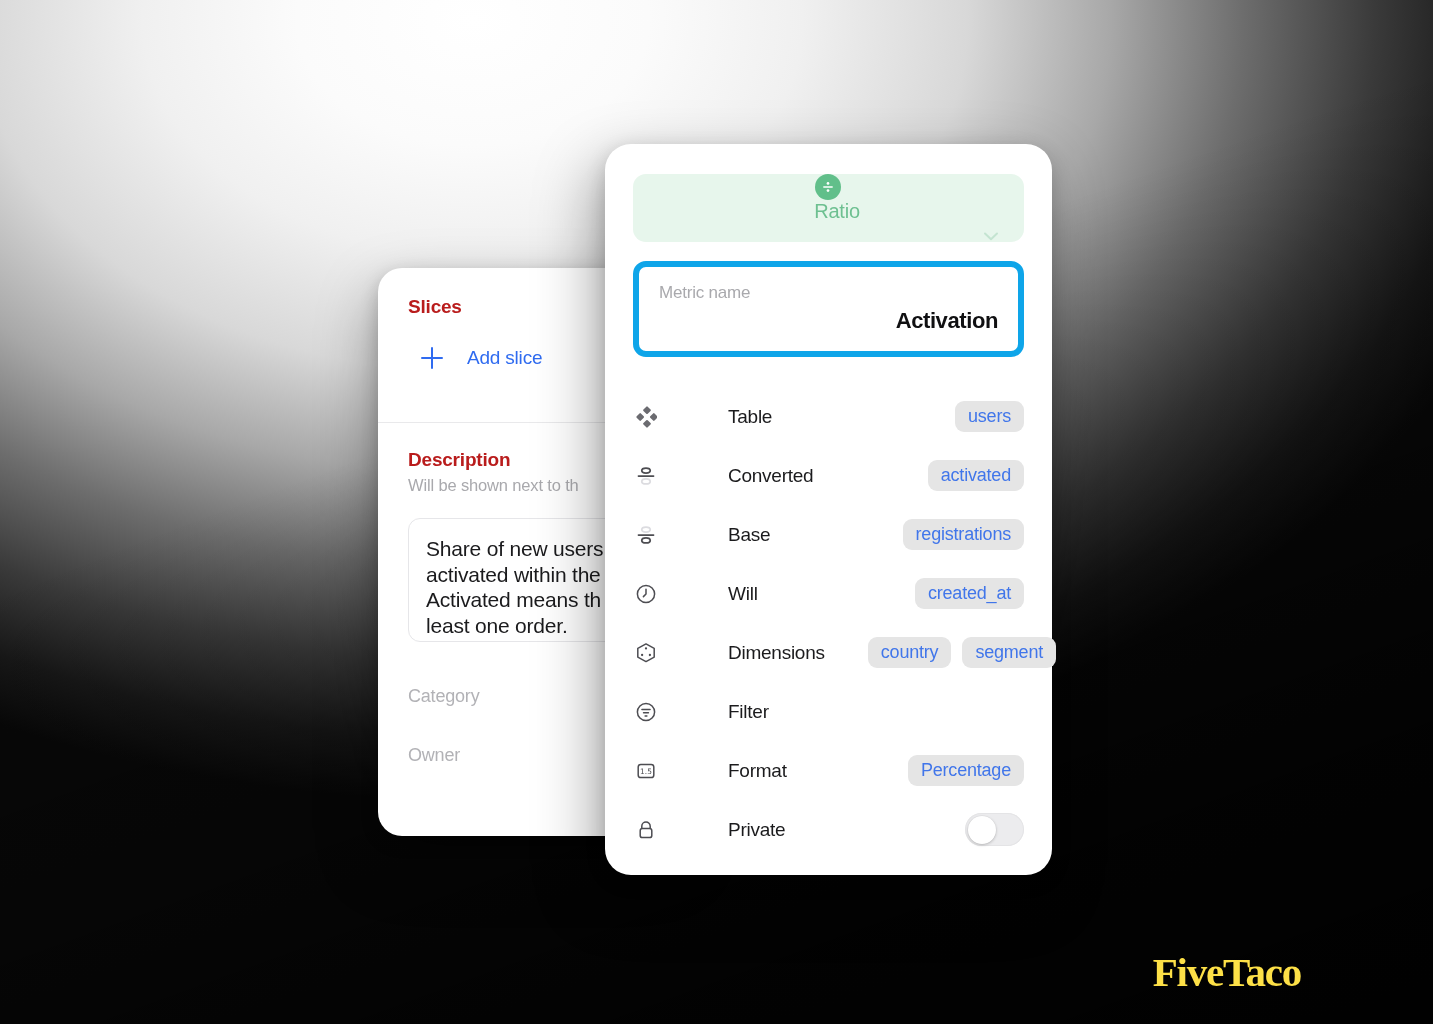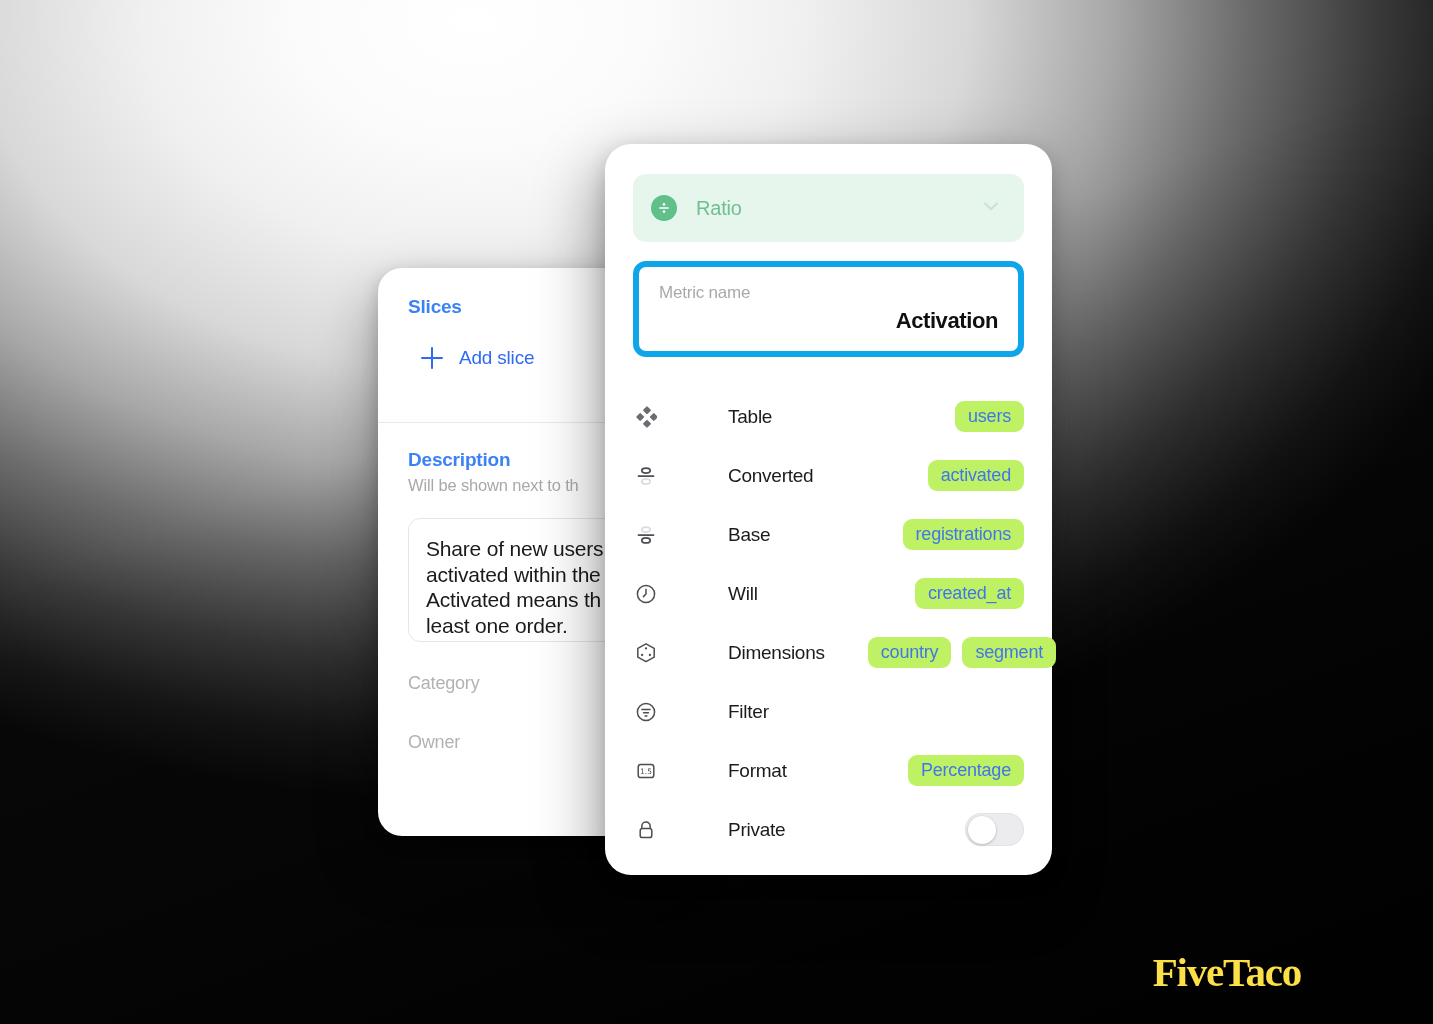--- a/index.html
+++ b/index.html
@@ -46,25 +46,25 @@
   #metric-card {
     left: 605px; top: 144px;
     width: 447px; height: 731px;
     border-radius: 26px;
     box-shadow: -10px 22px 60px rgba(0,0,0,0.34), 0 6px 20px rgba(0,0,0,0.16);
   }
 
   
   .slices-section { padding: 28px 30px 0 30px; }
   .section-title {
-    font-size: 19px; font-weight: 700; color: #3b82f6;
+    font-size: 19px; font-weight: 700; color: #b91c1c;
     letter-spacing: -0.2px;
   }
   .add-slice-row {
-    display: flex; gap: 16px;
+    display: flex; gap: 24px;
     margin-top: 29px; padding-left: 13px;
   }
   .plus-icon {
     width: 22px; height: 22px; position: relative; flex: 0 0 auto;
   }
   .plus-icon::before, .plus-icon::after {
     content: ""; position: absolute; background: #2f6bf0; border-radius: 1px;
   }
   .plus-icon::before { left: 0; right: 0; top: 9.5px; height: 2.6px; }
   .plus-icon::after { top: 0; bottom: 0; left: 9.5px; width: 2.6px; }
@@ -85,34 +85,35 @@
     border-radius: 12px;
     padding: 17px 17px 16px 17px;
     width: 270px; height: 124px;
     overflow: hidden;
   }
   .desc-text {
     font-size: 21px; line-height: 25.5px; color: #1b1b1d;
     letter-spacing: -0.2px; white-space: pre-wrap;
   }
   .meta-row {
-    margin-top: 31px; font-size: 18px; color: #b2b2b6;
+    margin-top: 44px; font-size: 18px; color: #b2b2b6;
     letter-spacing: -0.2px;
   }
   .meta-row.second { margin-top: 38px; }
 
   
   .metric-inner { padding: 30px 28px 0 28px; }
 
   .type-banner {
     display: flex; align-items: center;
     height: 68px;
     background: #e7f6ec;
     border-radius: 13px;
     padding: 0 20px 0 18px;
+    flex-direction: column;
   }
   .type-icon {
     width: 26px; height: 26px; border-radius: 50%;
     background: #61bf8a;
     display: flex; align-items: center; justify-content: center;
     flex: 0 0 auto;
   }
   .type-label {
     margin-left: 19px;
     font-size: 20px; color: #6ec091; letter-spacing: -0.2px;
@@ -146,21 +147,21 @@
     display: flex; align-items: center; justify-content: center;
   }
   .prop-label {
     margin-left: 26px;
     font-size: 19px; color: #1b1b1d; letter-spacing: -0.25px;
   }
   .prop-values {
     margin-left: auto; display: flex; align-items: center; gap: 11px;
   }
   .pill {
-    background: #bef264;
+    background: #e5e5e5;
     color: #4176ea;
     font-size: 18px;
     letter-spacing: -0.2px;
     padding: 6px 13px 7px 13px;
     border-radius: 9px;
     line-height: 1;
     white-space: nowrap;
   }
   .toggle {
     width: 59px; height: 33px;

